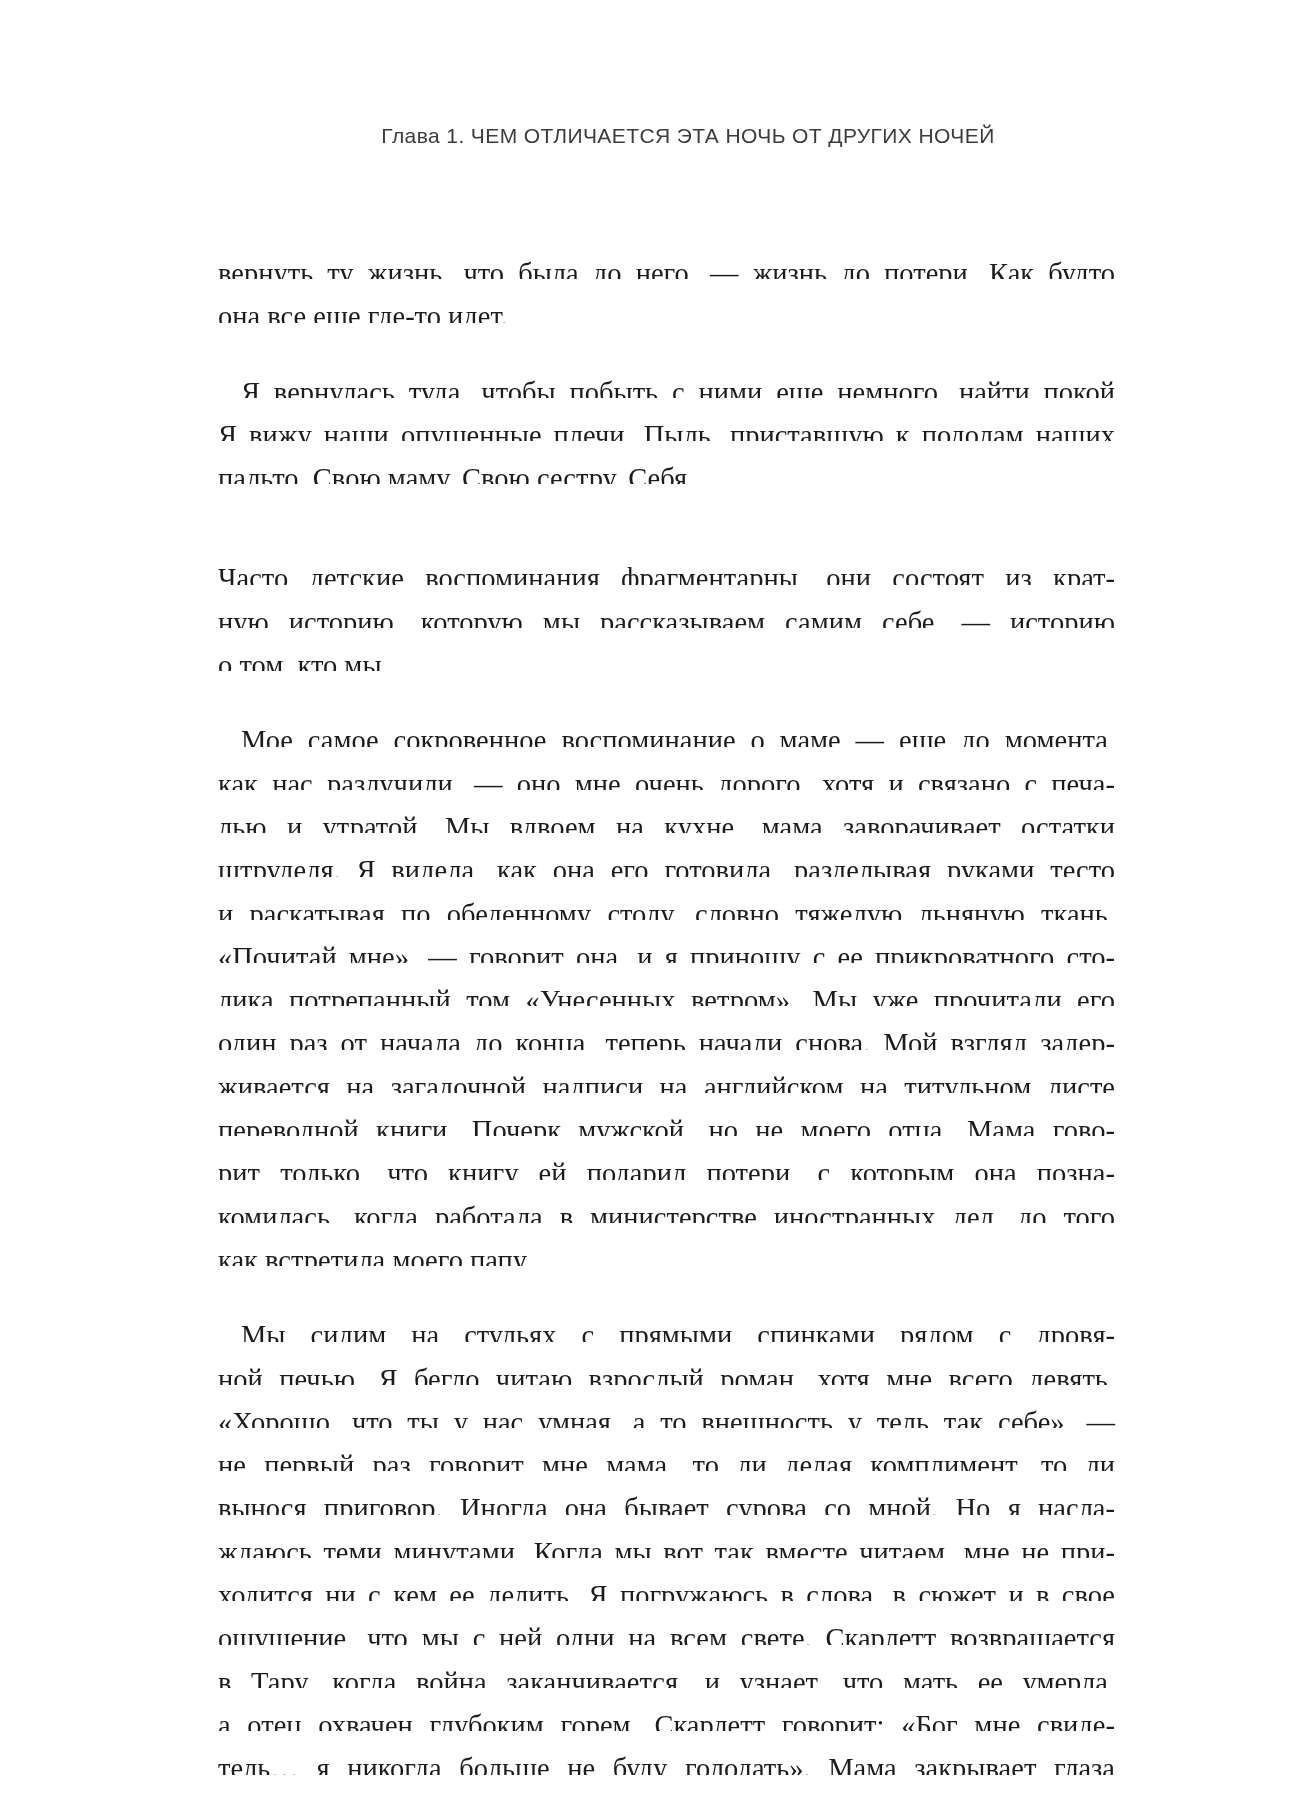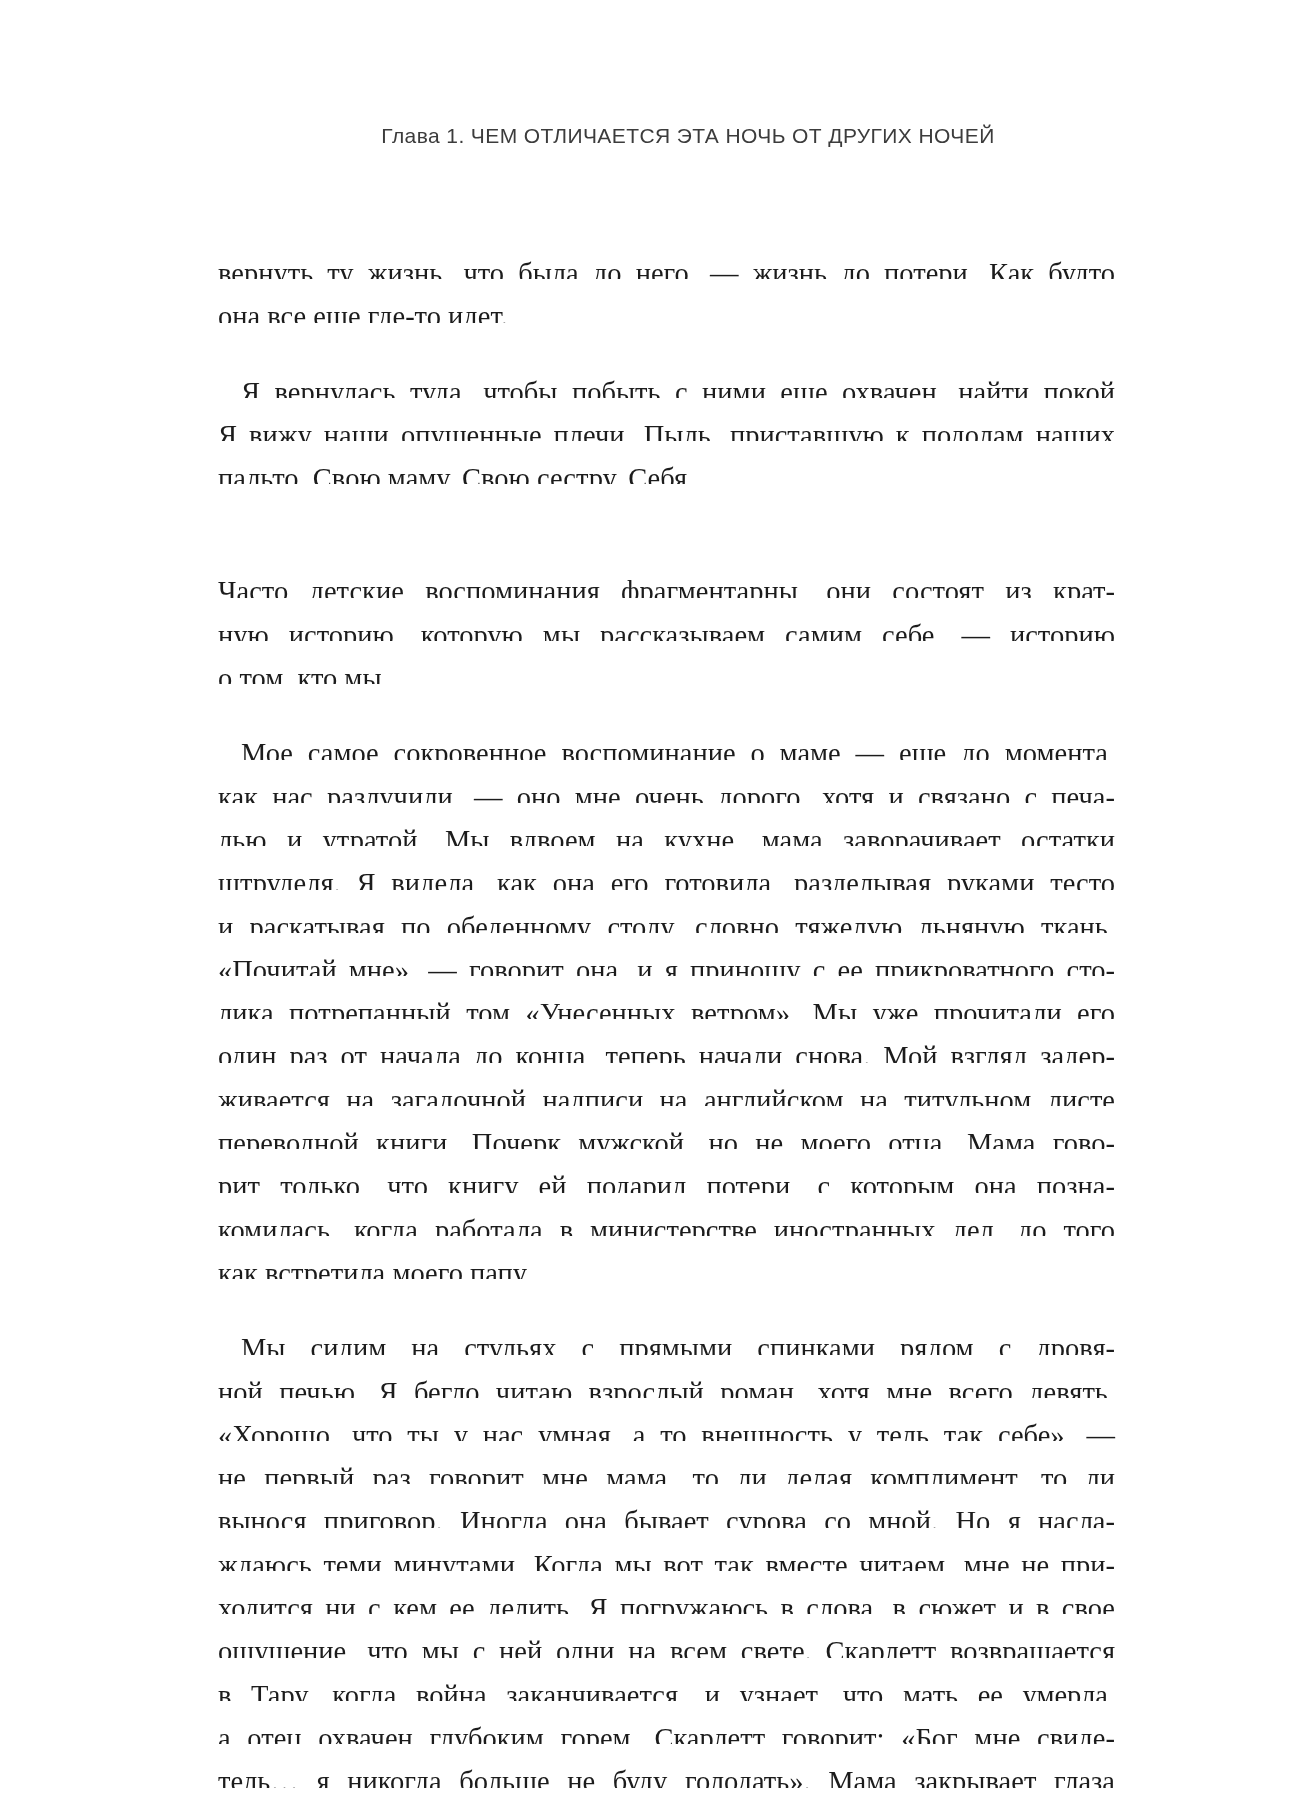--- a/index.html
+++ b/index.html
@@ -29,21 +29,21 @@
   .body-text {
     position: absolute;
     left: 138px;
     top: 172px;
     width: 993px;
     font-size: 28.5px;
     line-height: 43.3px;
     color: var(--text, #1c1c1c);
   }
   .para { margin: 0; }
-  .para.section-break { margin-top: 38px; }
+  .para.section-break { margin-top: 25px; }
   .line {
     height: 43.3px;
     overflow: hidden;
     text-align: justify;
     text-align-last: justify;
   }
   .line.line-last {
     text-align: center;
     text-align-last: left;
   }
@@ -53,21 +53,21 @@
 <body>
 
 <div class="page">
   <div class="chapter-header">Глава 1. ЧЕМ ОТЛИЧАЕТСЯ ЭТА НОЧЬ ОТ ДРУГИХ НОЧЕЙ</div>
   <div class="body-text">
       <div class="para">
         <div class="line">вернуть ту жизнь, что была до него, — жизнь до потери. Как будто</div>
         <div class="line line-last">она все еще где-то идет.</div>
       </div>
       <div class="para indent">
-        <div class="line">Я вернулась туда, чтобы побыть с ними еще охвачен, найти покой</div>
+        <div class="line">Я вернулась туда, чтобы побыть с ними еще немного, найти покой</div>
         <div class="line">Я вижу наши опущенные плечи. Пыль, приставшую к подолам наших</div>
         <div class="line line-last">пальто. Свою маму. Свою сестру. Себя.</div>
       </div>
       <div class="para section-break">
         <div class="line">Часто детские воспоминания фрагментарны, они состоят из крат-</div>
         <div class="line">ную историю, которую мы рассказываем самим себе, — историю</div>
         <div class="line line-last">о том, кто мы.</div>
       </div>
       <div class="para indent">
         <div class="line">Мое самое сокровенное воспоминание о маме — еще до момента,</div>

